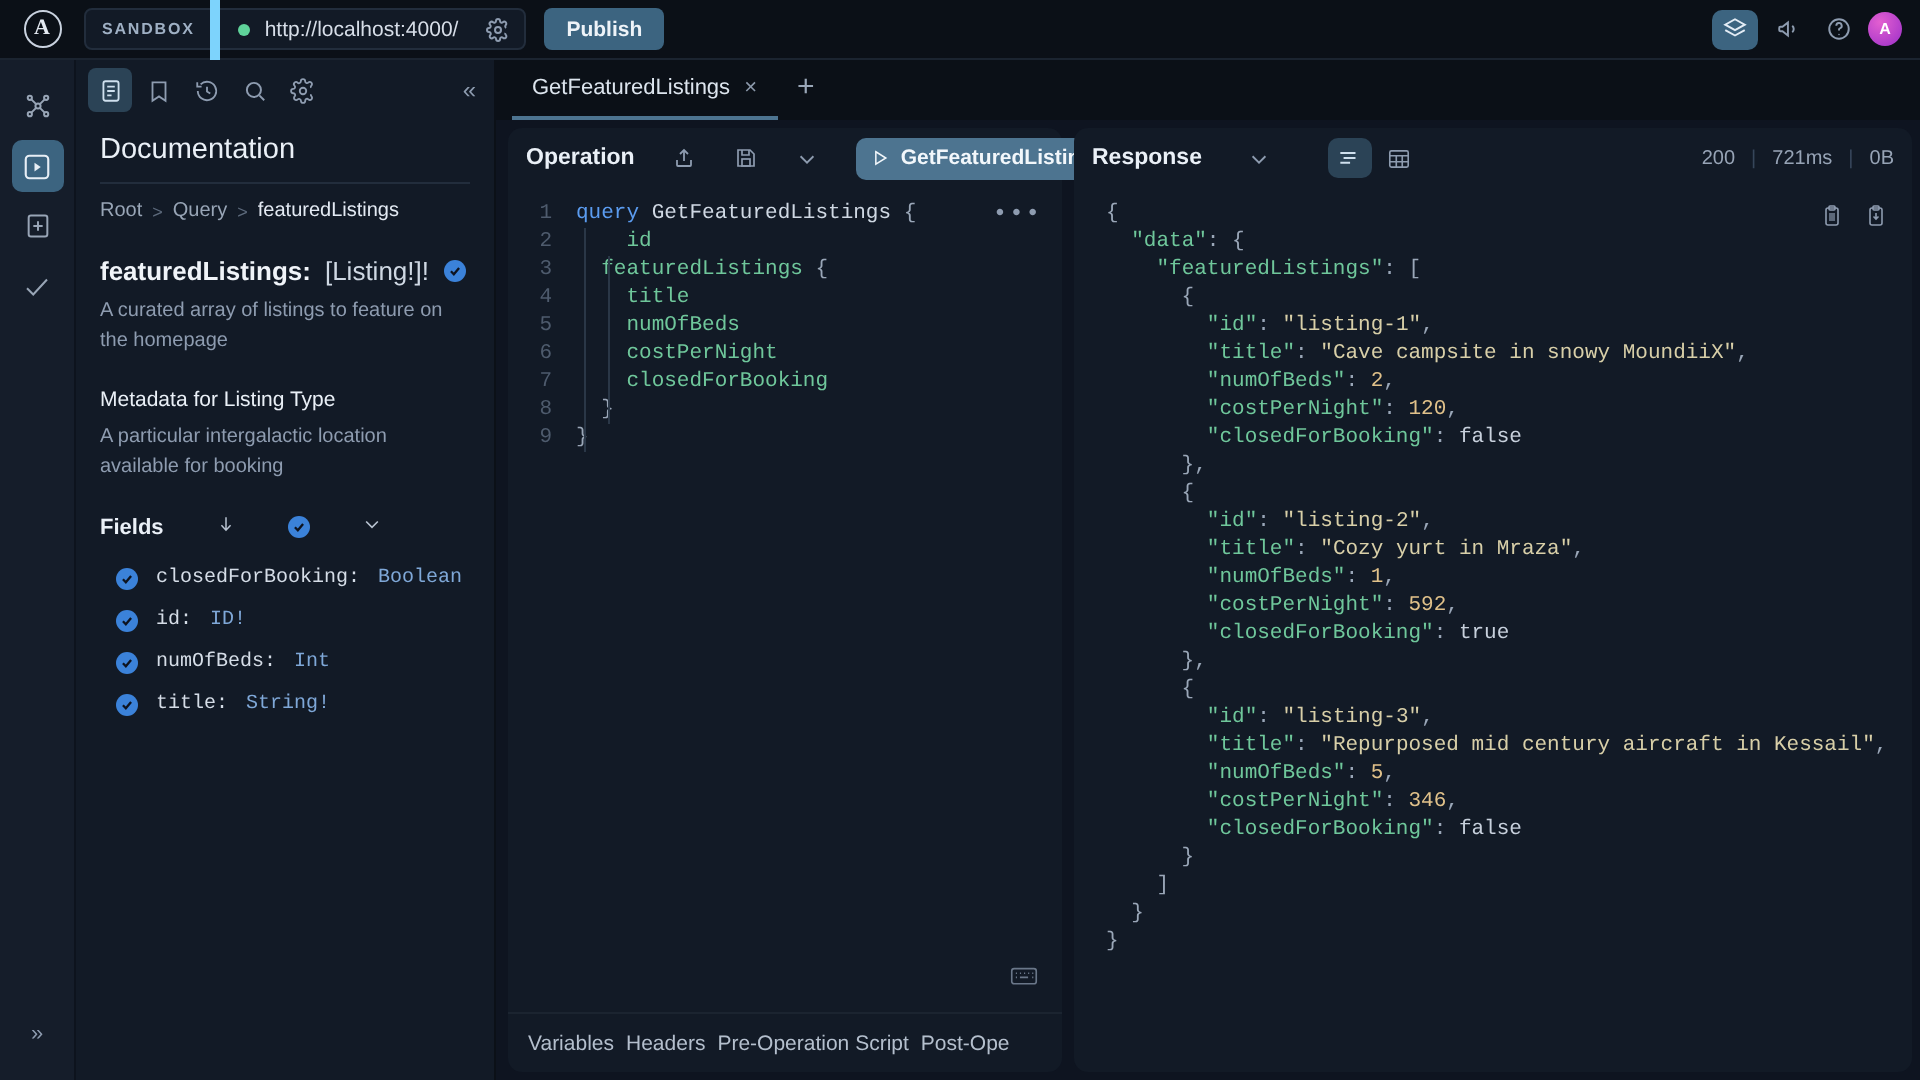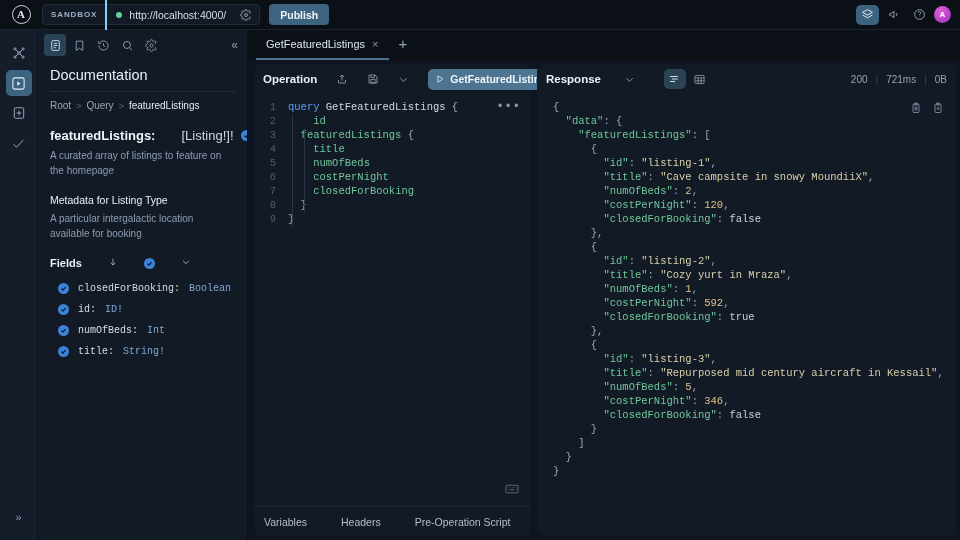--- a/index.html
+++ b/index.html
@@ -31,21 +31,21 @@
   }
   .urlbar {
     display: flex; align-items: center; height: 21px;
     background: #121a26; border: 1px solid #222d3c; border-radius: 4px;
     margin-left: 4px; padding: 0 3px 0 0;
   }
   .sandbox-chip {
     font-size: 8px; letter-spacing: 0.9px; font-weight: 700;
     color: #9fb0c4; padding: 0 8px; height: 30px;
     display: flex; align-items: center;
-    border-right: 2px solid #7dd3fc;
+    border-right: 5px solid #7dd3fc;
   }
   .dot-green { width: 6px; height: 6px; border-radius: 50%; background: #5fd39a; margin: 0 7px 0 9px; }
   .url-text { font-size: 10.5px; color: #d7dee8; padding-right: 10px; }
   .icon-btn {
     width: 20px; height: 20px; display: flex; align-items: center; justify-content: center;
     border-radius: 4px; cursor: pointer;
   }
   .icon-btn svg { display: block; }
   .publish-btn {
     margin-left: 9px; height: 21px; padding: 0 11px;
@@ -92,21 +92,21 @@
   .docs-toolbar .icon-btn { color: #8e9cb0; width: 22px; height: 22px; }
   .docs-toolbar .icon-btn.active { background: #2b4356; color: #cfe0ee; }
   .collapse { margin-left: auto; font-size: 12px; color: #8e9cb0; cursor: pointer; padding-right: 3px; }
   .docs-scroll { flex: 1; overflow: hidden; padding: 7px 12px 0 12px; }
   .docs-title { font-size: 14.5px; color: #eaf0f7; font-weight: 400; padding-bottom: 8px; }
   .hr { height: 1px; background: #222d3c; margin-bottom: 8px; }
   .crumbs { display: flex; align-items: center; gap: 5px; font-size: 10px; color: #98a5b6; margin-bottom: 17px; }
   .crumbs .sep { color: #5d6a7c; font-size: 9px; }
   .crumbs .cur { color: #e3eaf3; }
   .sig { font-size: 13px; color: #f0f4f9; font-weight: 700; display: flex; align-items: center; gap: 7px; margin-bottom: 6px; }
-  .sig .type { color: #cfd8e3; font-weight: 400; margin-left: 19px; }
+  .sig .type { color: #cfd8e3; font-weight: 400; }
   .desc { font-size: 10px; color: #8e9cb0; line-height: 1.45; margin-bottom: 16px; }
   .sub-h { font-size: 10.5px; color: #eaf0f7; font-weight: 400; margin-bottom: 6px; }
   .fields-hdr { display: flex; align-items: center; gap: 26px; font-size: 11px; color: #eaf0f7; font-weight: 700; margin: 14px 0 9px 0; }
   .chk { width: 11px; height: 11px; border-radius: 50%; background: #3b82d9; display: inline-flex; align-items: center; justify-content: center; flex: 0 0 11px; }
   .chk svg { display: block; }
   .field-row { display: flex; align-items: center; gap: 9px; padding: 5px 0 5px 8px; font-size: 10px; font-family: "Liberation Mono", monospace; }
   .field-row .nm { color: #d5dde7; }
   .field-row .ty { color: #7fa8d8; }
 
   
@@ -155,21 +155,21 @@
   .res-code { flex: 1; overflow: hidden; position: relative; font-family: "Liberation Mono", monospace; font-size: 10.5px; line-height: 14px; padding: 6px 0 0 16px; }
   .res-actions { position: absolute; right: 12px; top: 8px; display: flex; gap: 10px; color: #8e9cb0; }
   .rl { white-space: pre; }
   .k { color: #6fc79b; }
   .s { color: #d8cfa8; }
   .n { color: #e0c18a; }
   .b { color: #c7d0dc; }
   .p { color: #9aa7b8; }
 
   
-  .btabs { height: 30px; flex: 0 0 30px; border-top: 1px solid #1b2430; display: flex; align-items: center; gap: 34px; padding: 0 10px; overflow: hidden; }
+  .btabs { height: 30px; flex: 0 0 30px; border-top: 1px solid #1b2430; display: flex; align-items: center; gap: 6px; padding: 0 10px; overflow: hidden; }
   .btab { font-size: 10.5px; color: #b4bfcd; cursor: pointer; white-space: nowrap; }
 </style>
 </head>
 <body>
 
 <div class="app">
 
   <div class="topbar">
     <div class="logo-wrap">
       <div class="logo">A</div>

